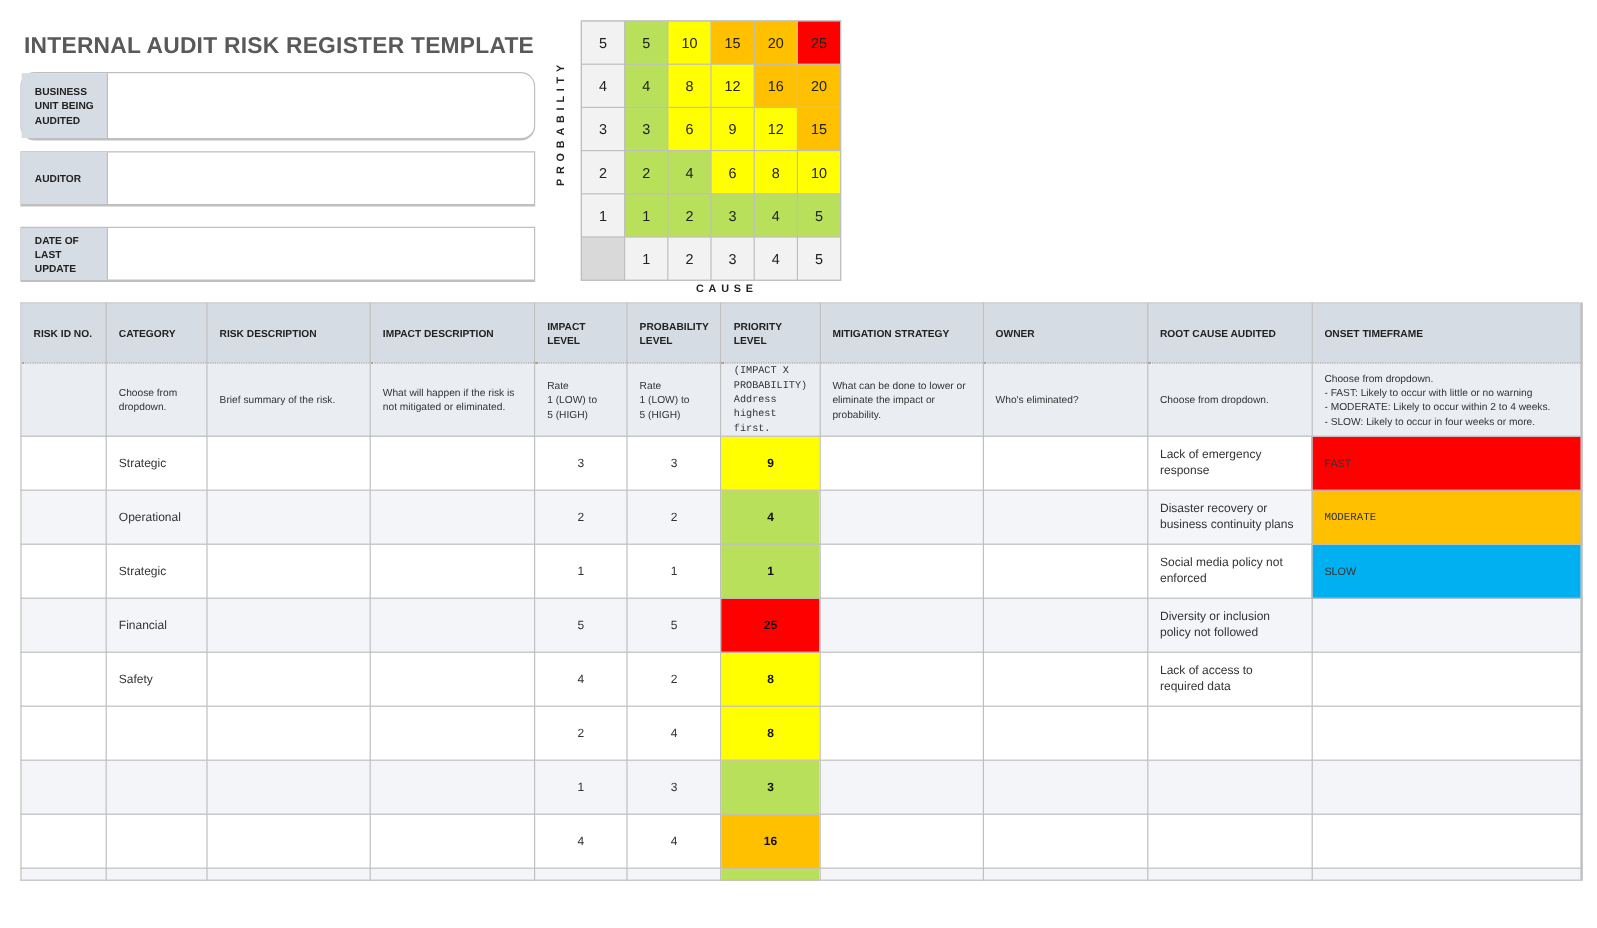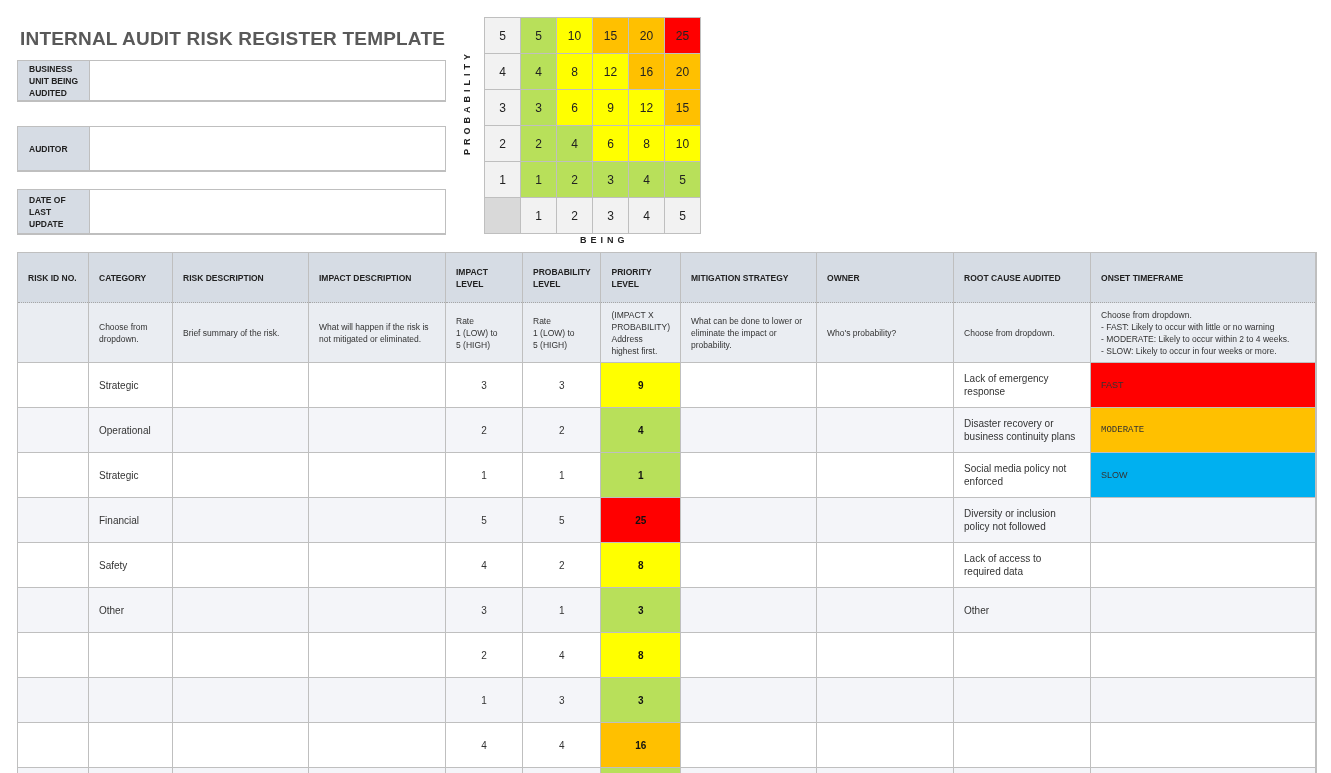--- a/index.html
+++ b/index.html
@@ -68,21 +68,21 @@
   .register tbody tr.data.alt td { background: #f4f5f9; }
   .register tbody tr.data td.num { text-align: center; }
   .register tbody tr.data td.pri { text-align: center; font-weight: bold; color: #111; }
   .register tbody tr.partial td { height: 10px; }
 </style>
 </head>
 <body>
 
 <div class="title">INTERNAL AUDIT RISK REGISTER TEMPLATE</div>
 
-<div class="info-box" style="top:60px;height:42px;">
+<div class="info-box" style="top:60px;height:57px;border-radius:12px;">
   <div class="lbl">BUSINESS UNIT BEING AUDITED</div>
   <div class="val"><input value="" style=""></div>
 </div>
 <div class="info-box" style="top:126px;height:46px;gap:16px;">
   <div class="lbl">AUDITOR</div>
   <div class="val"><input value="" style=""></div>
 </div>
 <div class="info-box" style="top:189px;height:46px;">
   <div class="lbl">DATE OF LAST UPDATE</div>
   <div class="val"><input value="" style=""></div>
@@ -120,21 +120,21 @@
     <div class="cell" style="background: rgb(184, 224, 90);">3</div>
     <div class="cell" style="background: rgb(184, 224, 90);">4</div>
     <div class="cell" style="background: rgb(184, 224, 90);">5</div>
     <div class="cell" style="background: rgb(217, 217, 217);"></div>
     <div class="cell" style="background: rgb(242, 242, 242);">1</div>
     <div class="cell" style="background: rgb(242, 242, 242);">2</div>
     <div class="cell" style="background: rgb(242, 242, 242);">3</div>
     <div class="cell" style="background: rgb(242, 242, 242);">4</div>
     <div class="cell" style="background: rgb(242, 242, 242);">5</div>
   </div>
-<div class="impact-label">BEING</div>
+<div class="impact-label">CAUSE</div>
 
 <table class="register" id="register">
   <colgroup id="cols">
       <col style="width: 71px;">
       <col style="width: 84px;">
       <col style="width: 136px;">
       <col style="width: 137px;">
       <col style="width: 77px;">
       <col style="width: 76px;">
       <col style="width: 79px;">
@@ -163,24 +163,24 @@
         <td style="white-space: pre-line;"></td>
         <td style="white-space: pre-line;">Choose from dropdown.</td>
         <td style="white-space: pre-line;">Brief summary of the risk.</td>
         <td style="white-space: pre-line;">What will happen if the risk is not mitigated or eliminated.</td>
         <td style="white-space: pre-line;">Rate
 1 (LOW) to
 5 (HIGH)</td>
         <td style="white-space: pre-line;">Rate
 1 (LOW) to
 5 (HIGH)</td>
-        <td style="white-space: pre-line;">(IMPACT X PROBABILITY)
+        <td style="white-space: pre-line; font-family: Liberation Mono, monospace;">(IMPACT X PROBABILITY)
 Address highest first.</td>
         <td style="white-space: pre-line;">What can be done to lower or eliminate the impact or probability.</td>
-        <td style="white-space: pre-line;">Who's probability?</td>
+        <td style="white-space: pre-line;">Who's eliminated?</td>
         <td style="white-space: pre-line;">Choose from dropdown.</td>
         <td style="white-space: pre-line;">Choose from dropdown.
 - FAST: Likely to occur with little or no warning
 - MODERATE: Likely to occur within 2 to 4 weeks.
 - SLOW: Likely to occur in four weeks or more.</td>
       </tr>
       <tr class="data">
         <td></td>
         <td>Strategic</td>
         <td></td>
@@ -238,33 +238,20 @@
         <td></td>
         <td></td>
         <td class="num">4</td>
         <td class="num">2</td>
         <td class="pri" style="background: rgb(255, 255, 0);">8</td>
         <td></td>
         <td></td>
         <td>Lack of access to required data</td>
         <td></td>
       </tr>
-      <tr class="data alt">
-        <td></td>
-        <td>Other</td>
-        <td></td>
-        <td></td>
-        <td class="num">3</td>
-        <td class="num">1</td>
-        <td class="pri" style="background: rgb(184, 224, 90);">3</td>
-        <td></td>
-        <td></td>
-        <td>Other</td>
-        <td></td>
-      </tr>
       <tr class="data">
         <td></td>
         <td></td>
         <td></td>
         <td></td>
         <td class="num">2</td>
         <td class="num">4</td>
         <td class="pri" style="background: rgb(255, 255, 0);">8</td>
         <td></td>
         <td></td>

